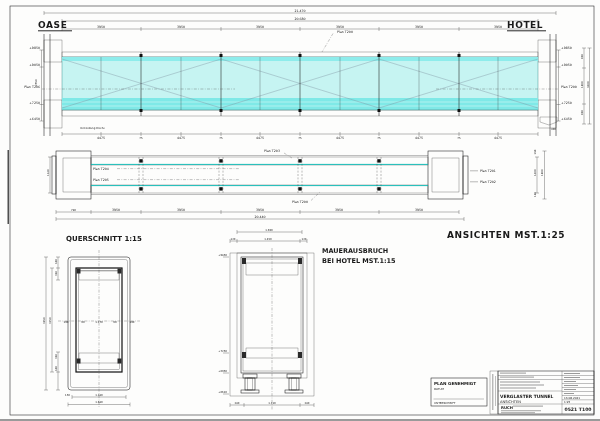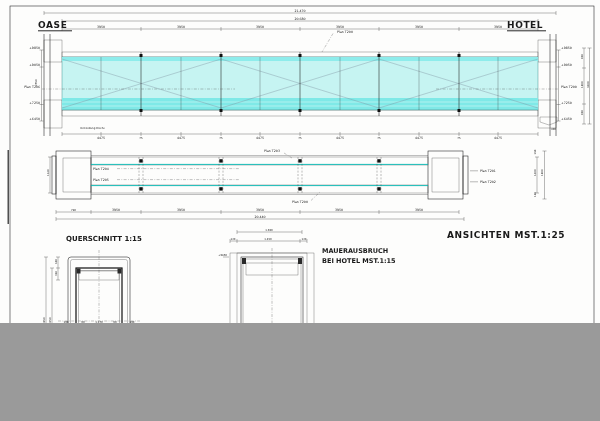--- a/index.html
+++ b/index.html
@@ -1,16 +1,16 @@
 <!DOCTYPE html>
 <html><head>
 <meta charset="utf-8">
 <style>
   html,body{margin:0;padding:0;background:#9a9a9a;}
-  .sheet{width:600px;height:323px;background:#fdfdfc;position:relative;margin:0 auto;
+  .sheet{width:600px;height:419px;background:#fdfdfc;position:relative;margin:0 auto;
          font-family:"DejaVu Sans", sans-serif;}
   svg{display:block}
   text{fill:#1a1a1a;font-family:"DejaVu Sans", sans-serif;}
   .t25{font-size:2.6px}.t3{font-size:3.2px}.t35{font-size:3.6px}
   .t45{font-size:4.6px;font-weight:bold}.t65{font-size:6.5px;font-weight:bold}
   .t7{font-size:7px;font-weight:bold}.t9{font-size:9px;font-weight:bold;letter-spacing:.6px}
   .mid{text-anchor:middle}.end{text-anchor:end}
   .s{stroke:#1a1a1a;stroke-width:.55;fill:none}
   .s3{stroke:#2a2a2a;stroke-width:.3;fill:none}
   .s8{stroke:#101010;stroke-width:1.2;fill:none}

